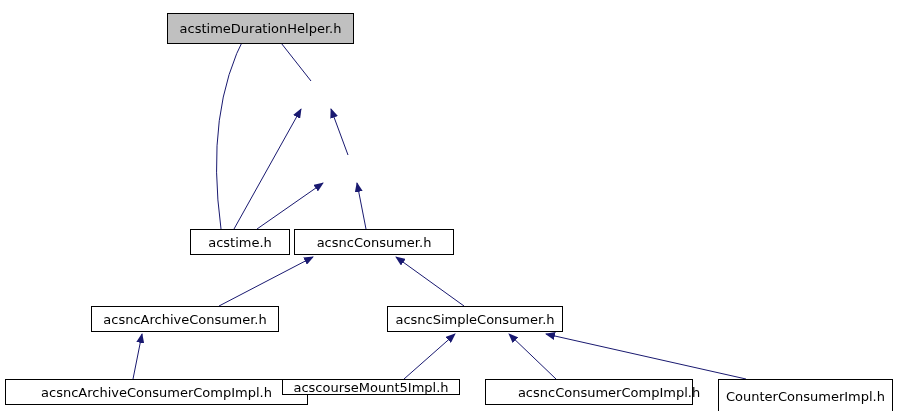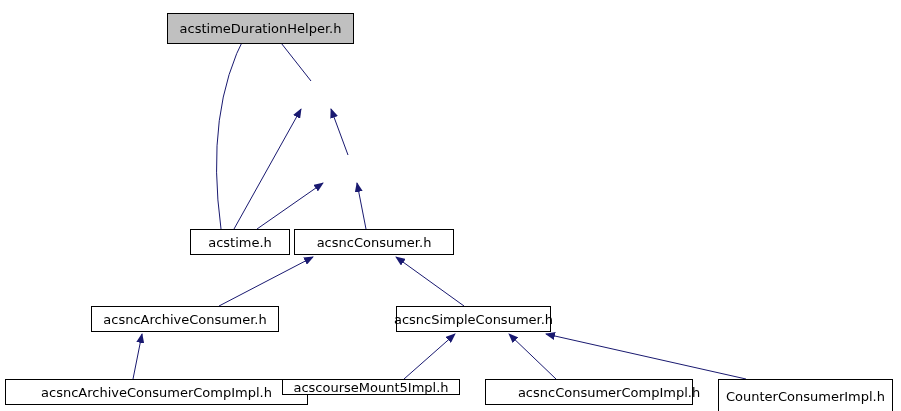--- a/index.html
+++ b/index.html
@@ -48,18 +48,18 @@
       <path d="M133,379 L142,334" fill="none" stroke="#191970" stroke-width="1" marker-end="url(#arrow)"></path>
       <path d="M404,379 L455,334" fill="none" stroke="#191970" stroke-width="1" marker-end="url(#arrow)"></path>
       <path d="M556,379 L509,334" fill="none" stroke="#191970" stroke-width="1" marker-end="url(#arrow)"></path>
       <path d="M746,379 L546,334" fill="none" stroke="#191970" stroke-width="1" marker-end="url(#arrow)"></path>
     </svg>
 
 <div class="node highlight" style="left: 167px; top: 13px; width: 187px; height: 31px;">acstimeDurationHelper.h</div>
     <div class="node" style="left: 190px; top: 229px; width: 100px; height: 26px;">acstime.h</div>
     <div class="node" style="left: 294px; top: 229px; width: 160px; height: 26px;">acsncConsumer.h</div>
     <div class="node" style="left: 55px; top: 306px; width: 188px; height: 26px; margin-left: 36px;">acsncArchiveConsumer.h</div>
-    <div class="node" style="left: 387px; top: 306px; width: 155px; height: 26px; margin-left: 9px;">acsncSimpleConsumer.h</div>
+    <div class="node" style="left: 387px; top: 306px; width: 176px; height: 26px;">acsncSimpleConsumer.h</div>
     <div class="node" style="left: 5px; top: 379px; width: 303px; height: 26px;">acsncArchiveConsumerCompImpl.h</div>
     <div class="node" style="left: 282px; top: 379px; width: 178px; height: 16px;">acscourseMount5Impl.h</div>
     <div class="node" style="left: 485px; top: 379px; width: 208px; height: 26px; padding-left: 40px;">acsncConsumerCompImpl.h</div>
     <div class="node" style="left: 718px; top: 379px; width: 175px; height: 34px;">CounterConsumerImpl.h</div>
   </div>
 
 </body></html>

